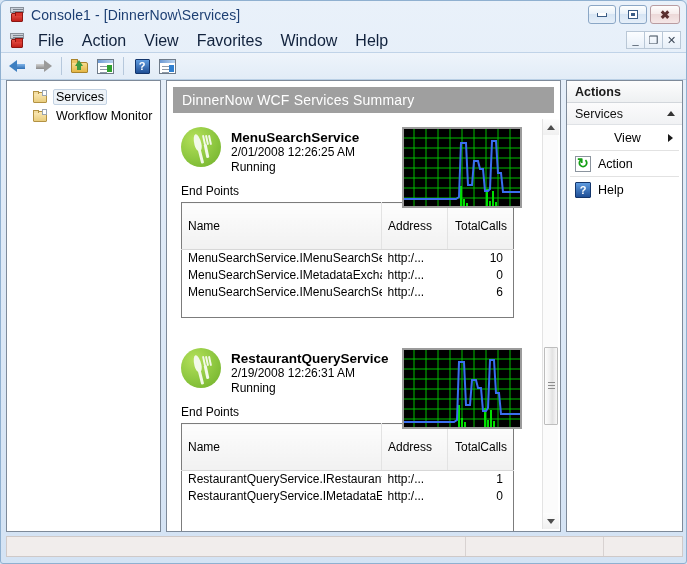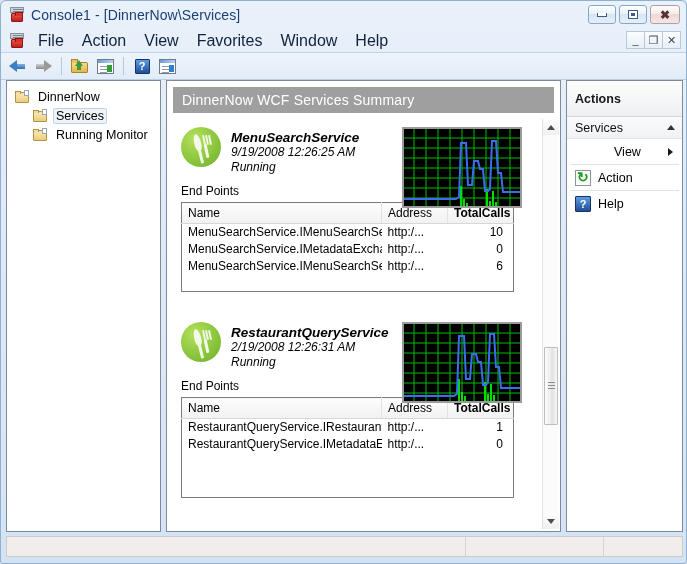--- a/index.html
+++ b/index.html
@@ -206,21 +206,21 @@
     display: flex; align-items: center;
     padding-left: 9px;
     letter-spacing: 0.2px;
   }
   #scroll-area {
     position:absolute; left:0; top:38px; right:0; bottom:0;
     overflow: hidden;
   }
   .service-block { position: relative; }
 
-  .svc-head { display: flex; padding: 8px 0 0 14px; font-style: italic; }
+  .svc-head { display: flex; padding: 8px 0 0 14px; }
   .svc-logo {
     width: 40px; height: 40px; border-radius: 50%;
     background: radial-gradient(circle at 34% 30%, #b4e05a 0%, #8cc63f 55%, #6fae2a 100%);
     flex: none; margin-right: 10px; position: relative;
   }
   .svc-logo .spoon {
     position:absolute; left:13px; top:7px; width:7px; height:17px;
     background:#f2f9e9; border-radius: 50% 50% 40% 40% / 60% 60% 40% 40%;
     transform: rotate(-14deg);
   }
@@ -266,25 +266,25 @@
     background: #fff;
     font-size: 12px;
     table-layout: fixed;
   }
   table.ep th {
     font-weight: normal;
     text-align: left;
     background: linear-gradient(to bottom,#fdfdfd,#f1f1f1);
     border-bottom: 1px solid #d7d7d7;
     border-right: 1px solid #e3e3e3;
-    padding: 3px 6px;
+    padding: 16px 6px;
     height: 20px;
     color:#000;
   }
-  table.ep th.num { text-align: right; font-weight: bold; }
+  table.ep th.num { text-align: right; }
   table.ep td {
     padding: 1px 6px;
     height: 17px;
     color: #000;
     white-space: nowrap;
     overflow: hidden;
     border: none;
   }
   table.ep td.num { text-align: right; padding-right: 10px; }
   .ep-filler td { height: 10px; }
@@ -317,21 +317,21 @@
 
   
   #actions-pane {
     width: 117px;
     margin-left: 5px;
     background: #fff;
     border: 1px solid #7e8a99;
     display: flex; flex-direction: column;
   }
   #actions-title {
-    height: 36px;
+    height: 22px;
     background: linear-gradient(to bottom,#fdfdfd,#eef0f2);
     border-bottom: 1px solid #d2d6db;
     font-weight: bold; font-size: 12.5px;
     display:flex; align-items:center; padding-left: 8px; color:#1a1a1a;
   }
   .act-group {
     height: 22px;
     background: linear-gradient(to bottom,#fbfbfc,#f1f2f4);
     border-bottom: 1px solid #dfe2e6;
     display:flex; align-items:center; justify-content:space-between;
@@ -454,43 +454,35 @@
       <span class="win-list-icon">
           <i class="bars"></i>
           <i class="mark blue"></i>
         </span>
     </div>
   </div>
 
   <div id="body">
 
     <div id="tree-pane">
-      <div class="tree-node">
-        <span class="folder-icon">
-            <i class="back"></i>
-            <i class="tab"></i>
-            <i class="pg"></i>
-          </span>
-        <span class="label">DinnerNow</span>
-      </div>
       <div class="tree-node child selected">
         <span class="folder-icon">
             <i class="back"></i>
             <i class="tab"></i>
             <i class="pg"></i>
           </span>
         <span class="label">Services</span>
       </div>
       <div class="tree-node child">
         <span class="folder-icon">
             <i class="back"></i>
             <i class="tab"></i>
             <i class="pg"></i>
           </span>
-        <span class="label">Running Monitor</span>
+        <span class="label">Workflow Monitor</span>
       </div>
     </div>
 
     <div id="center-pane">
       <div id="summary-header">DinnerNow WCF Services Summary</div>
 
       <div id="scroll-area">
 
         <div class="service-block">
           <div class="svc-head">
@@ -498,21 +490,21 @@
               <span class="spoon"></span>
               <span class="fork">
                   <i></i>
                   <i></i>
                   <i></i>
                   <span class="stem"></span>
                 </span>
             </div>
             <div class="svc-meta">
               <div class="svc-name">MenuSearchService</div>
-              <div class="svc-time">9/19/2008 12:26:25 AM</div>
+              <div class="svc-time">2/01/2008 12:26:25 AM</div>
               <div class="svc-status">Running</div>
             </div>
           </div>
 
           <div class="chart">
             <svg width="116" height="77" viewBox="0 0 116 77">
               <g stroke="#00bd00" stroke-width="1">
                 <line x1="0" y1="9" x2="116" y2="9"></line>
                 <line x1="0" y1="19" x2="116" y2="19"></line>
                 <line x1="0" y1="29" x2="116" y2="29"></line>

